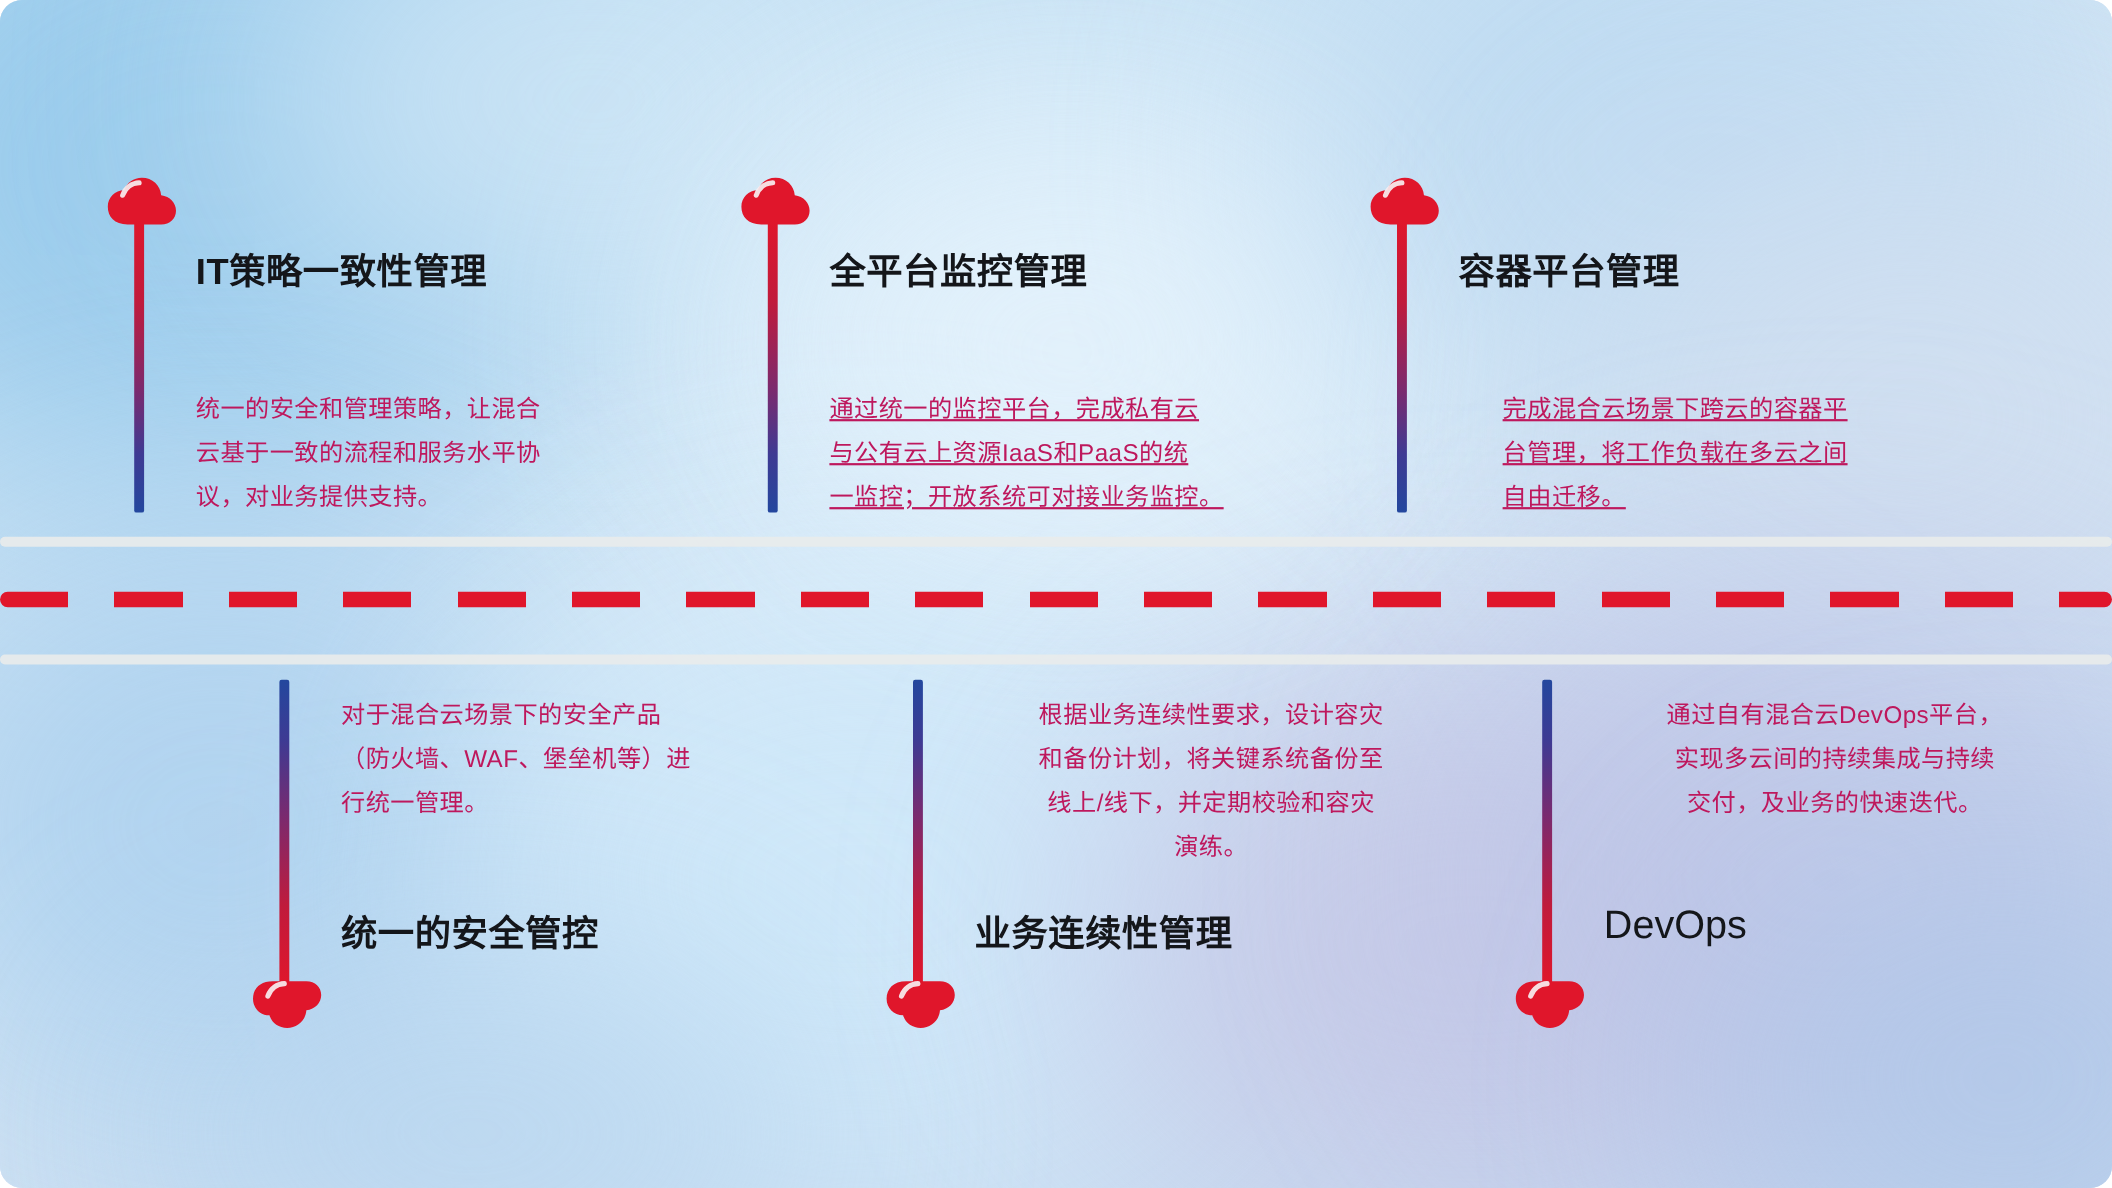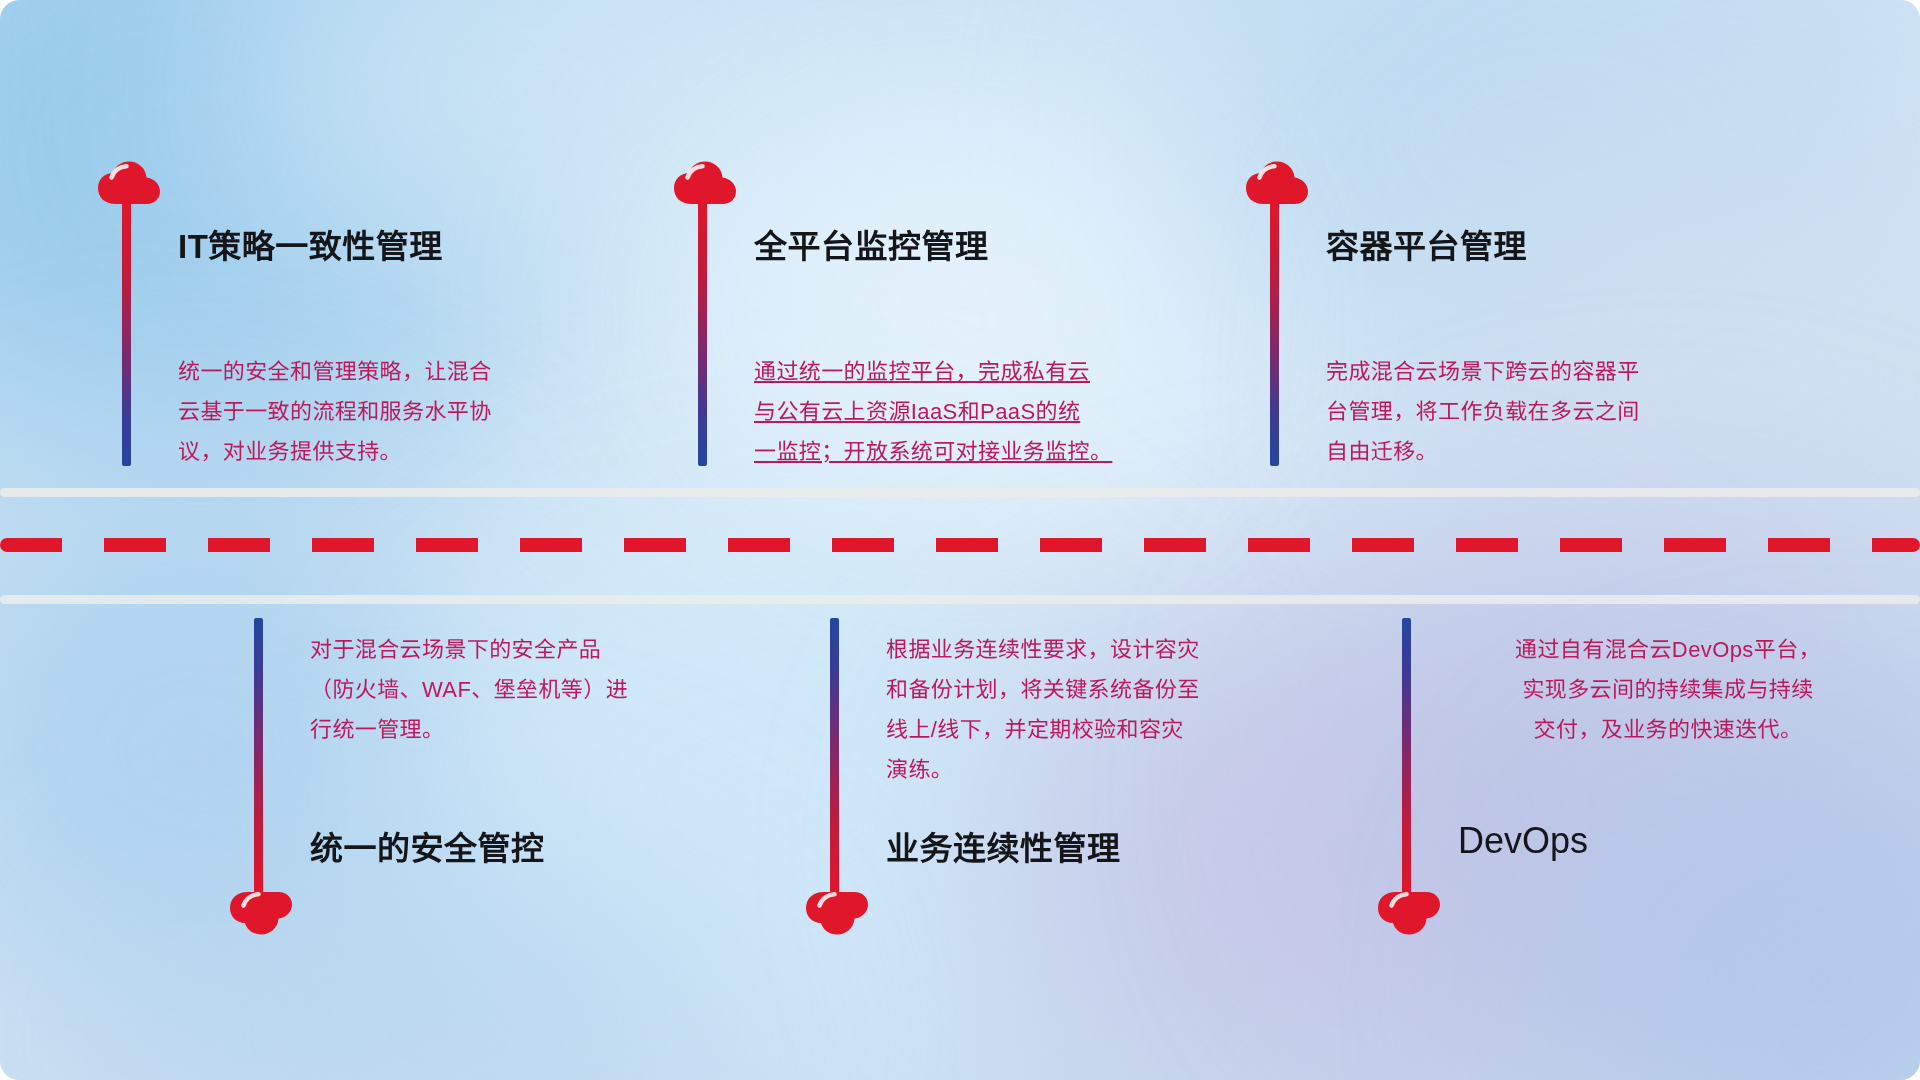--- a/index.html
+++ b/index.html
@@ -176,21 +176,21 @@
 
   <div class="col">
     <div class="cloud" style="left:1244px; top:160px;">
       <svg viewBox="0 0 66 46" xmlns="http://www.w3.org/2000/svg" aria-hidden="true">
         <path d="M20 44 C8 44 2 37 2 28 C2 19.5 8.5 13 17 13 C19 6 25.5 1.5 33 1.5 C42.5 1.5 50 8.5 50.5 17.5 C58.5 18.5 64 24.5 64 31.5 C64 38.5 58.5 44 50.5 44 Z" fill="#e0162b"></path>
         <path d="M15.5 17.5 C18 10.5 24 6.5 30.5 6.2" stroke="#f7eef0" stroke-width="4.6" stroke-linecap="round" fill="none" opacity="0.92"></path>
       </svg>
     </div>
     <div class="stem stem-top" style="left:1270px; top:200px; height:266px;"></div>
     <div class="col-title" style="left:1326px; top:220px;">容器平台管理</div>
-    <div class="col-body" style="left:1326px; top:352px; width:420px;">完成混合云场景下跨云的容器平
+    <div class="col-body" style="left:1366px; top:352px; width:420px;text-decoration:underline;">完成混合云场景下跨云的容器平
 台管理，将工作负载在多云之间
 自由迁移。</div>
   </div>
 
   <div class="divider-band">
     <div class="rule-line rule-top"></div>
     <div class="dashed-line"></div>
     <div class="rule-line rule-bottom"></div>
   </div>
 
@@ -203,21 +203,21 @@
     <div class="cloud" style="left:228px; top:890px;">
       <svg viewBox="0 0 66 46" xmlns="http://www.w3.org/2000/svg" aria-hidden="true">
         <path d="M20 2 C8 2 2 9 2 18 C2 26.5 8.5 33 17 33 C19 40 25.5 44.5 33 44.5 C42.5 44.5 50 37.5 50.5 28.5 C58.5 27.5 64 21.5 64 14.5 C64 7.5 58.5 2 50.5 2 Z" fill="#e0162b"></path>
         <path d="M15.5 15.5 C18 8.5 24 4.5 30.5 4.2" stroke="#f7eef0" stroke-width="4.6" stroke-linecap="round" fill="none" opacity="0.92"></path>
       </svg>
     </div>
   </div>
 
   <div class="col">
     <div class="stem stem-bottom" style="left:830px; top:618px; height:278px;"></div>
-    <div class="col-body" style="left:886px; top:630px; width:430px;">根据业务连续性要求，设计容灾
+    <div class="col-body" style="left:886px; top:630px; width:430px;text-align:center;">根据业务连续性要求，设计容灾
 和备份计划，将关键系统备份至
 线上/线下，并定期校验和容灾
 演练。</div>
     <div class="col-title" style="left:886px; top:822px;">业务连续性管理</div>
     <div class="cloud" style="left:804px; top:890px;">
       <svg viewBox="0 0 66 46" xmlns="http://www.w3.org/2000/svg" aria-hidden="true">
         <path d="M20 2 C8 2 2 9 2 18 C2 26.5 8.5 33 17 33 C19 40 25.5 44.5 33 44.5 C42.5 44.5 50 37.5 50.5 28.5 C58.5 27.5 64 21.5 64 14.5 C64 7.5 58.5 2 50.5 2 Z" fill="#e0162b"></path>
         <path d="M15.5 15.5 C18 8.5 24 4.5 30.5 4.2" stroke="#f7eef0" stroke-width="4.6" stroke-linecap="round" fill="none" opacity="0.92"></path>
       </svg>
     </div>

